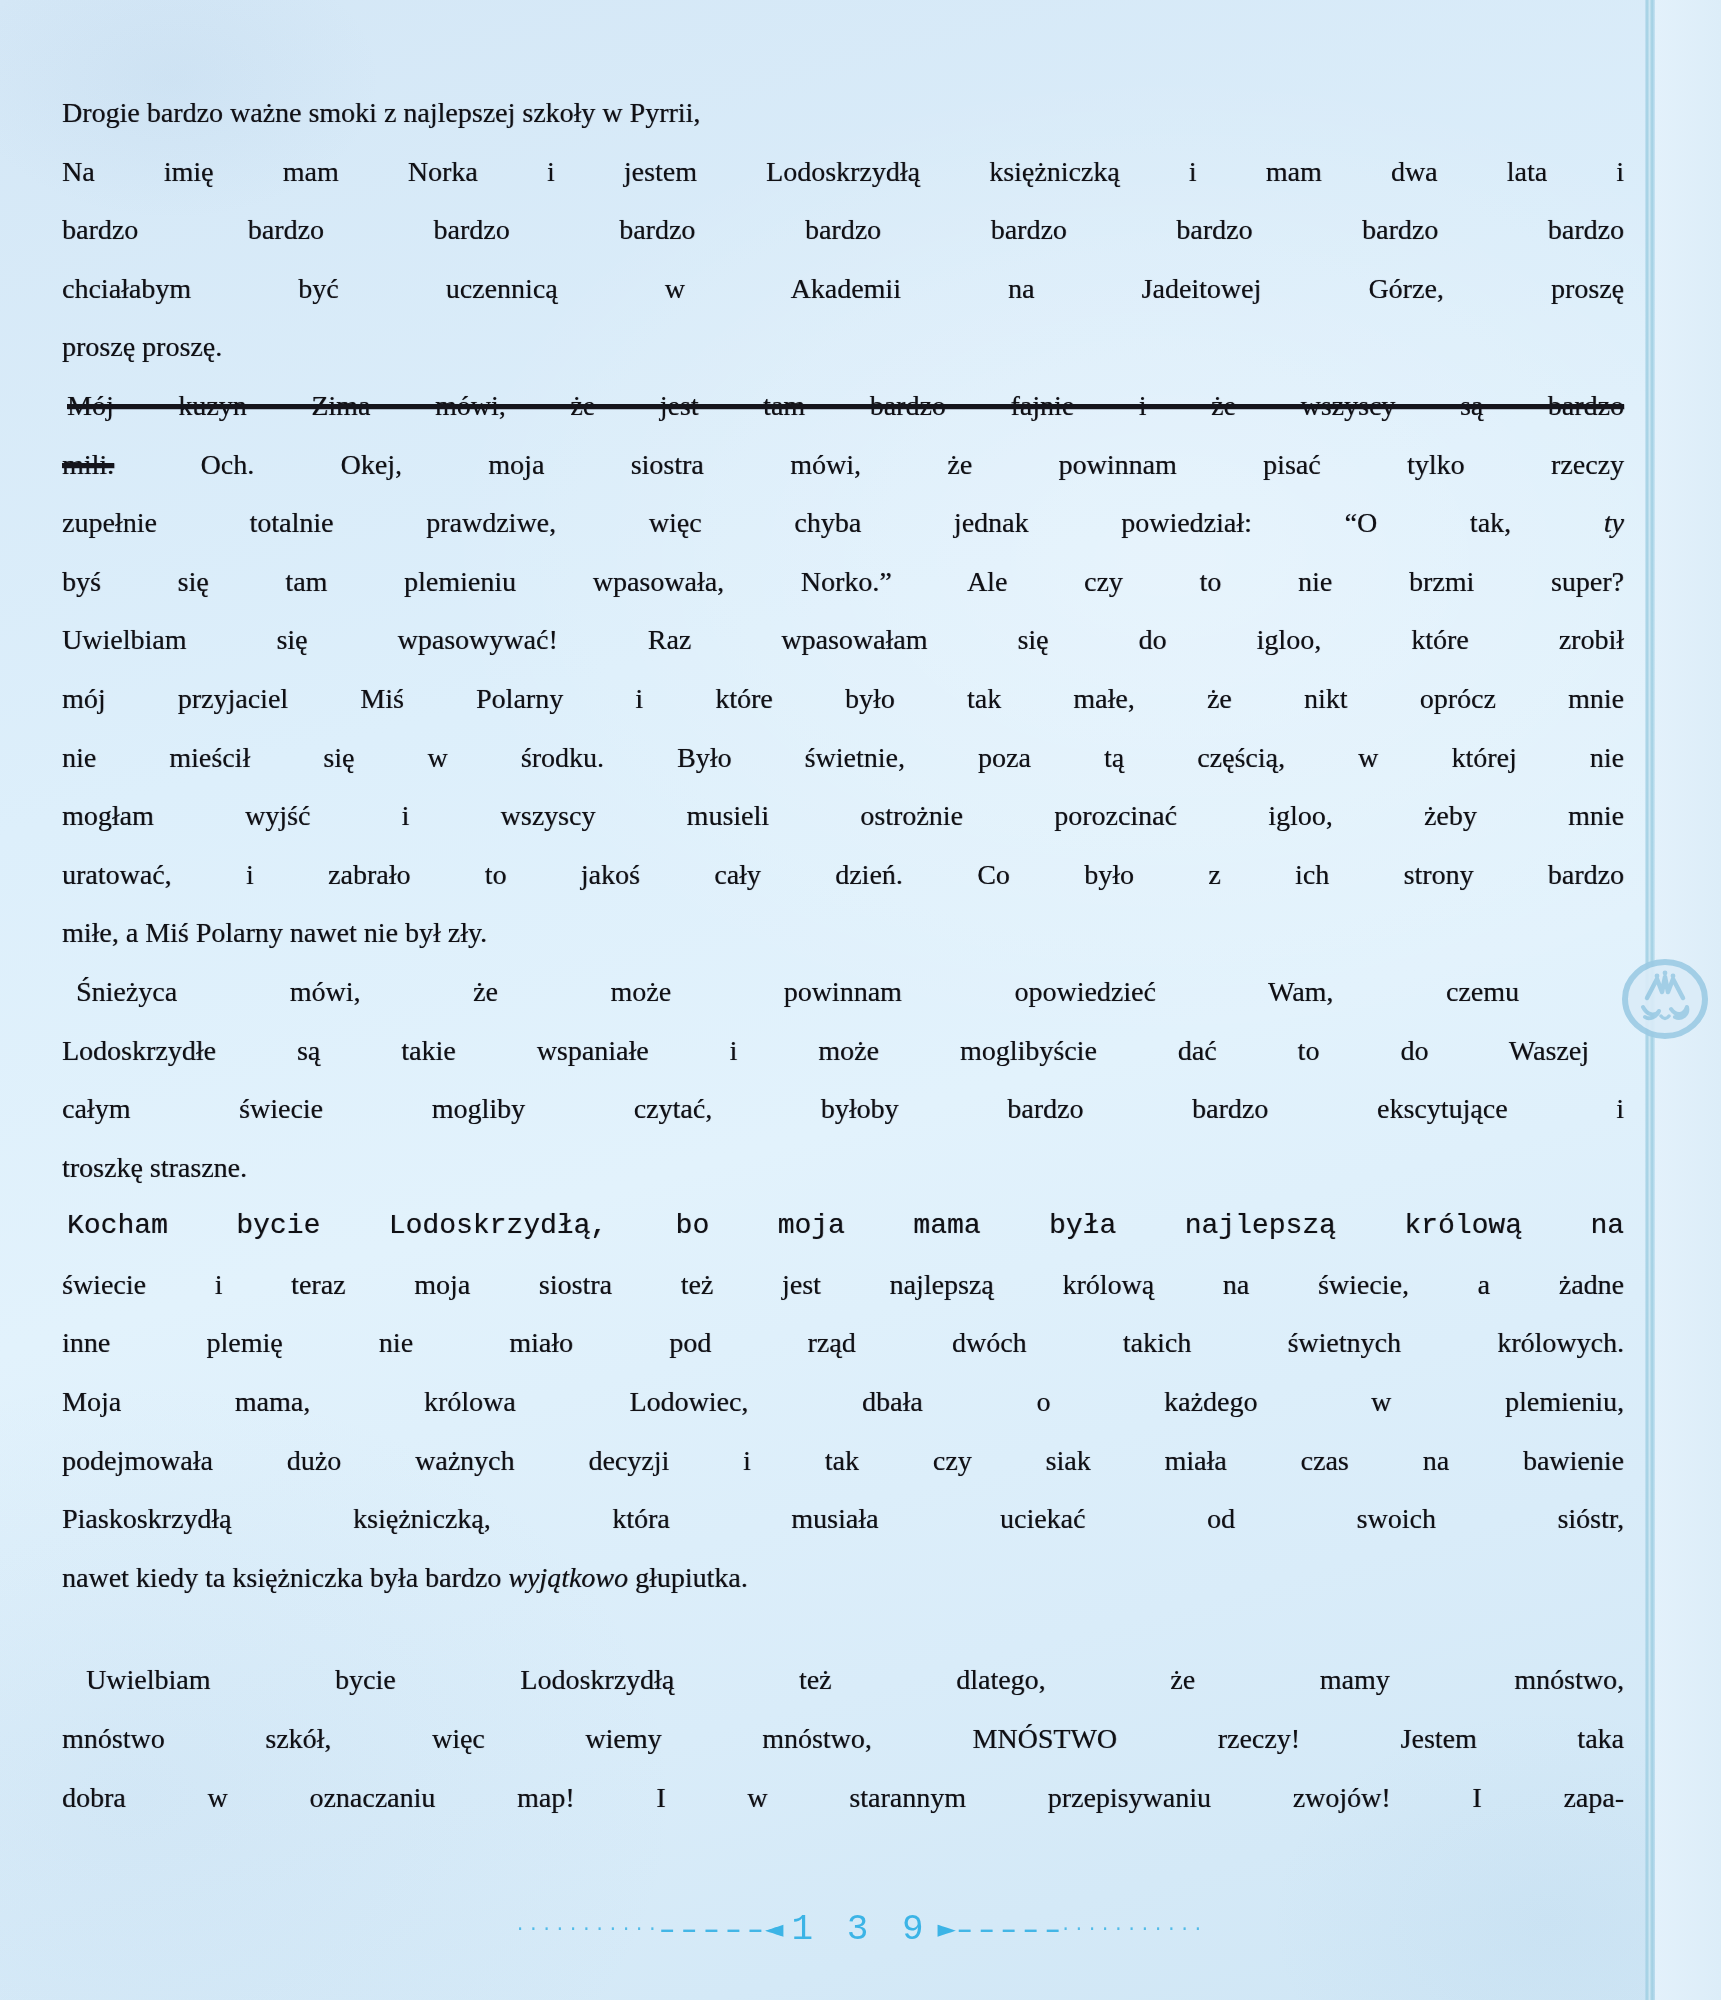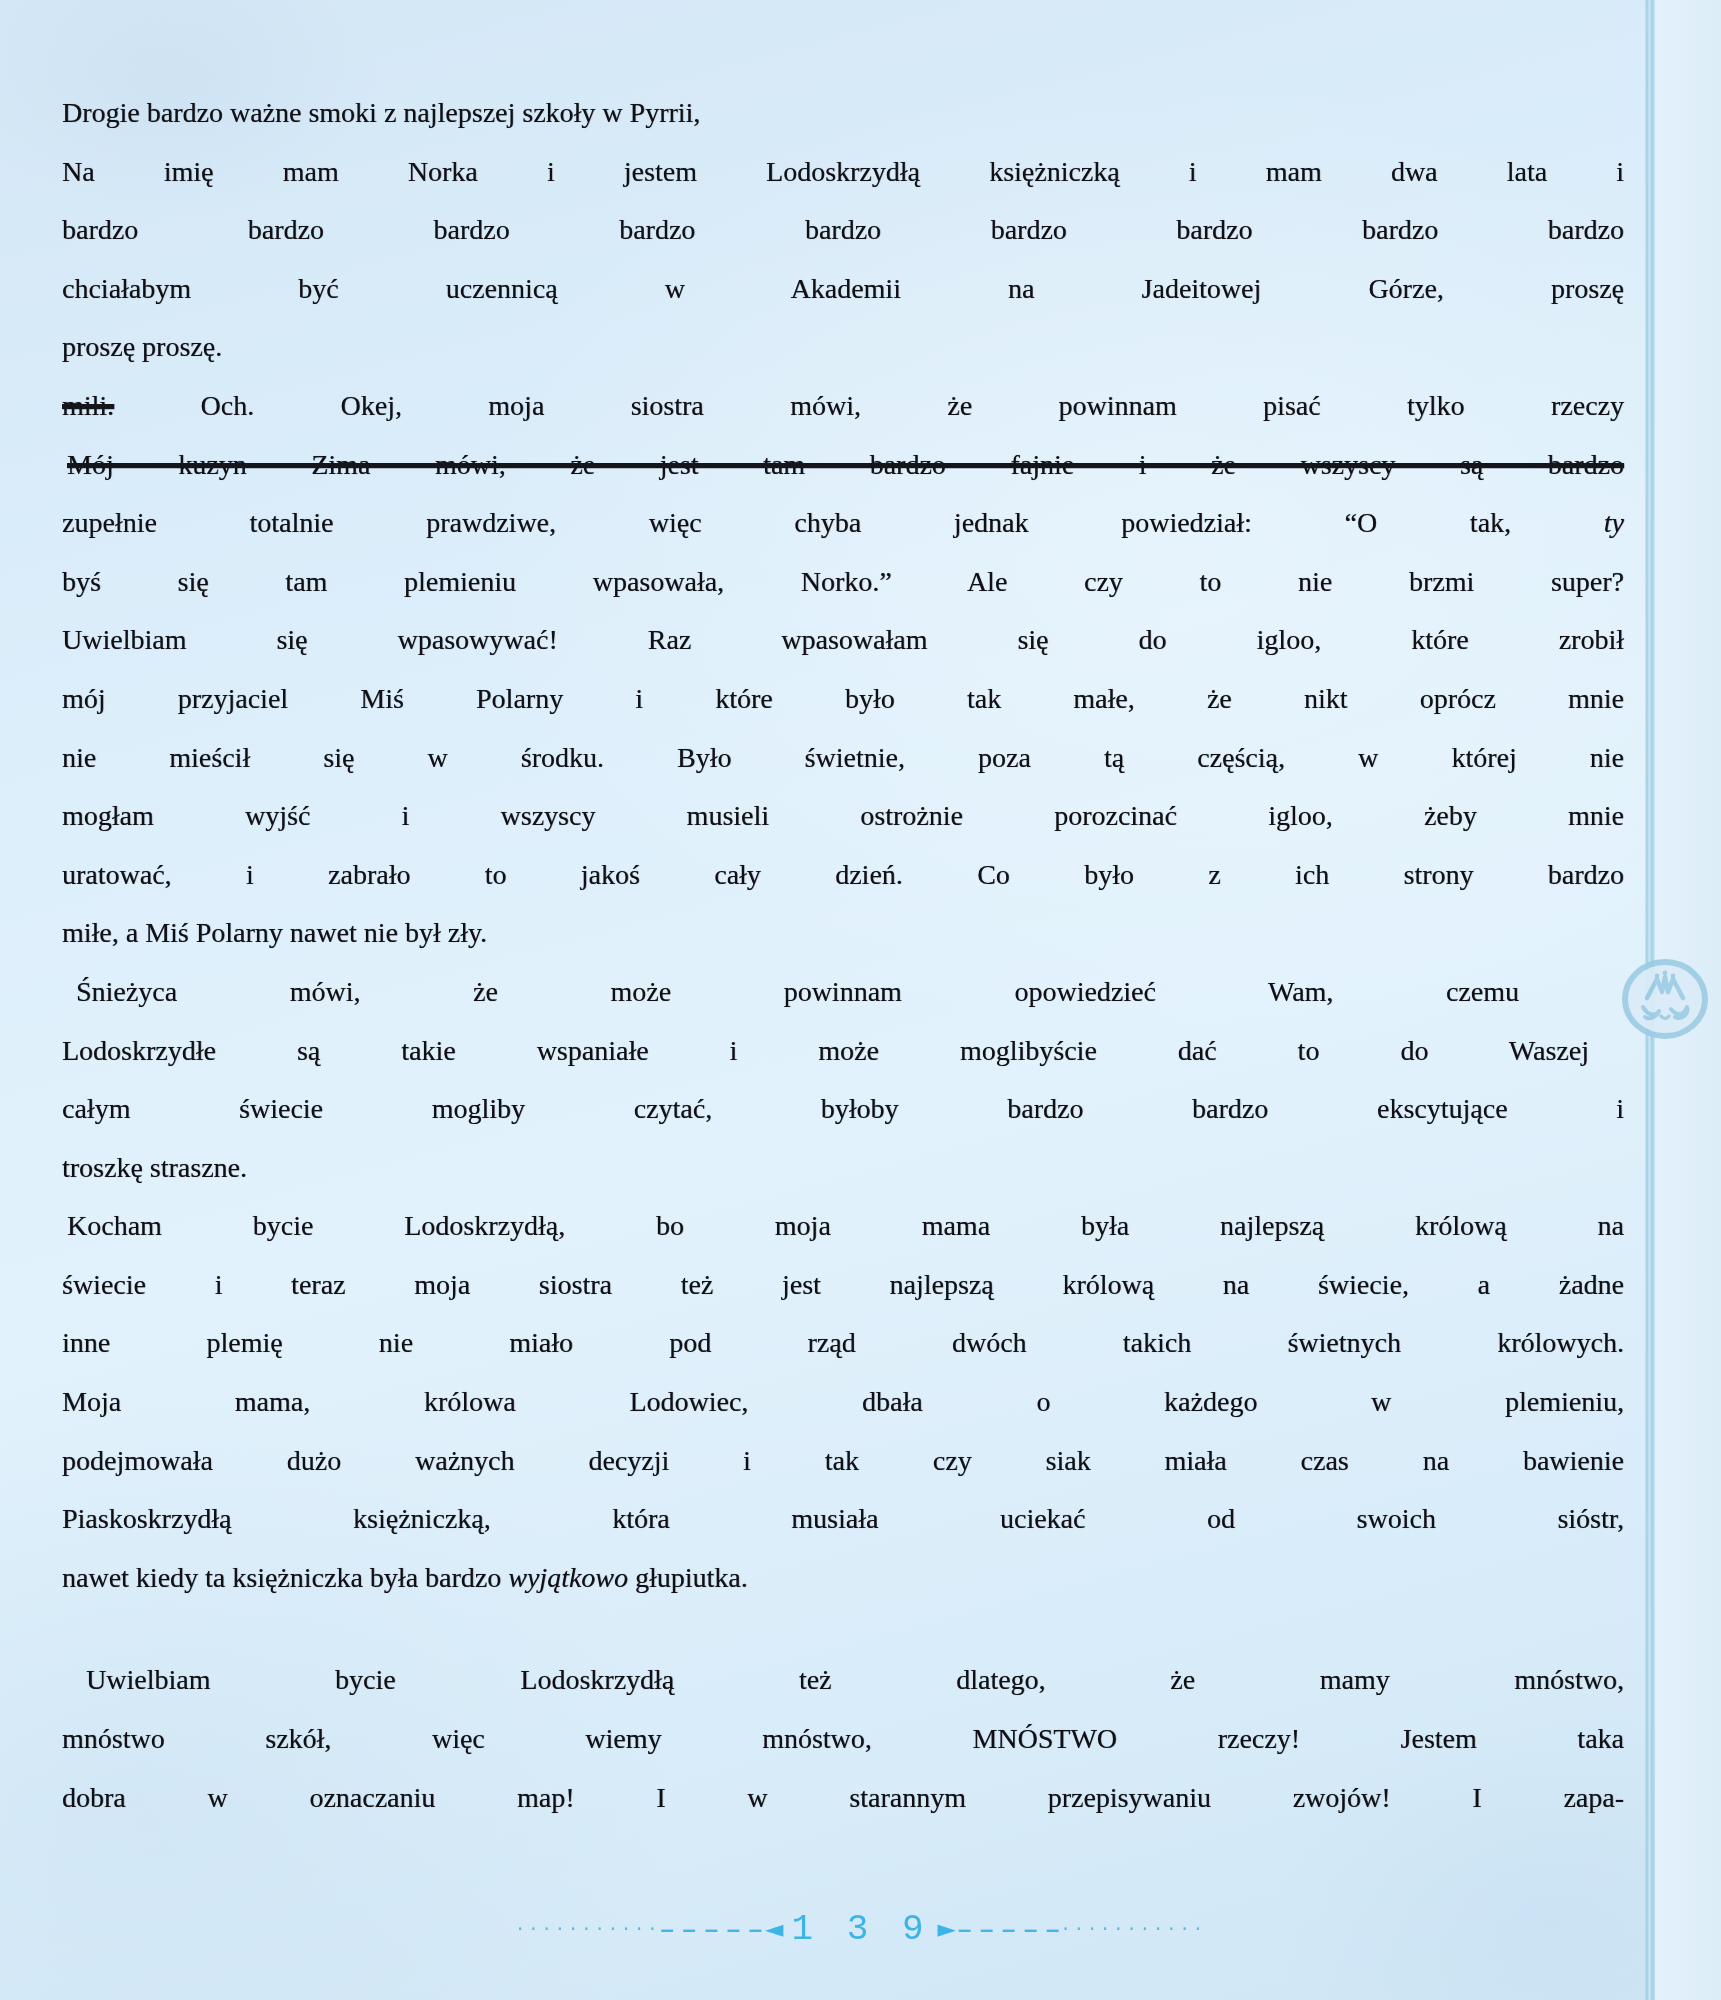--- a/index.html
+++ b/index.html
@@ -70,35 +70,35 @@
 
   <div class="edge-rule"></div>
   <div class="edge-strip"></div>
 
   <div class="text-block">
       <div class="line jlast"><span class="seg">Drogie bardzo ważne smoki z najlepszej szkoły w Pyrrii,</span></div>
       <div class="line jfull"><span class="seg">Na imię mam Norka i jestem Lodoskrzydłą księżniczką i mam dwa lata i</span></div>
       <div class="line jfull"><span class="seg">bardzo bardzo bardzo bardzo bardzo bardzo bardzo bardzo bardzo</span></div>
       <div class="line jfull"><span class="seg">chciałabym być uczennicą w Akademii na Jadeitowej Górze, proszę</span></div>
       <div class="line jlast"><span class="seg">proszę proszę.</span></div>
+      <div class="line jfull" style="text-indent: 5px;"><span class="seg seg-strike">Mój kuzyn Zima mówi, że jest tam bardzo fajnie i że wszyscy są bardzo</span></div>
       <div class="line jfull"><span class="seg seg-strike">mili.</span><span class="seg"> Och. Okej, moja siostra mówi, że powinnam pisać tylko rzeczy</span></div>
-      <div class="line jfull" style="text-indent: 5px;"><span class="seg seg-strike">Mój kuzyn Zima mówi, że jest tam bardzo fajnie i że wszyscy są bardzo</span></div>
       <div class="line jfull"><span class="seg">zupełnie totalnie prawdziwe, więc chyba jednak powiedział: “O tak, </span><span class="seg seg-italic">ty</span></div>
       <div class="line jfull"><span class="seg">byś się tam plemieniu wpasowała, Norko.” Ale czy to nie brzmi super?</span></div>
       <div class="line jfull"><span class="seg">Uwielbiam się wpasowywać! Raz wpasowałam się do igloo, które zrobił</span></div>
       <div class="line jfull"><span class="seg">mój przyjaciel Miś Polarny i które było tak małe, że nikt oprócz mnie</span></div>
       <div class="line jfull"><span class="seg">nie mieścił się w środku. Było świetnie, poza tą częścią, w której nie</span></div>
       <div class="line jfull"><span class="seg">mogłam wyjść i wszyscy musieli ostrożnie porozcinać igloo, żeby mnie</span></div>
       <div class="line jfull"><span class="seg">uratować, i zabrało to jakoś cały dzień. Co było z ich strony bardzo</span></div>
       <div class="line jlast"><span class="seg">miłe, a Miś Polarny nawet nie był zły.</span></div>
       <div class="line jfull" style="text-indent: 14px; padding-right: 105px;"><span class="seg">Śnieżyca mówi, że może powinnam opowiedzieć Wam, czemu</span></div>
       <div class="line jfull" style="padding-right: 35px;"><span class="seg">Lodoskrzydłe są takie wspaniałe i może moglibyście dać to do Waszej</span></div>
       <div class="line jfull"><span class="seg">całym świecie mogliby czytać, byłoby bardzo bardzo ekscytujące i</span></div>
       <div class="line jlast"><span class="seg">troszkę straszne.</span></div>
-      <div class="line jfull" style="text-indent: 5px;"><span class="seg">Kocham bycie Lodoskrzydłą, bo moja mama była najlepszą królową na</span></div>
+      <div class="line jfull" style="text-indent: 5px; font-family: Liberation Mono, monospace;"><span class="seg">Kocham bycie Lodoskrzydłą, bo moja mama była najlepszą królową na</span></div>
       <div class="line jfull"><span class="seg">świecie i teraz moja siostra też jest najlepszą królową na świecie, a żadne</span></div>
       <div class="line jfull"><span class="seg">inne plemię nie miało pod rząd dwóch takich świetnych królowych.</span></div>
       <div class="line jfull"><span class="seg">Moja mama, królowa Lodowiec, dbała o każdego w plemieniu,</span></div>
       <div class="line jfull"><span class="seg">podejmowała dużo ważnych decyzji i tak czy siak miała czas na bawienie</span></div>
       <div class="line jfull"><span class="seg">Piaskoskrzydłą księżniczką, która musiała uciekać od swoich sióstr,</span></div>
       <div class="line jlast"><span class="seg">nawet kiedy ta księżniczka była bardzo </span><span class="seg seg-italic">wyjątkowo</span><span class="seg"> głupiutka.</span></div>
       <div class="line jfull" style="text-indent: 24px; margin-top: 44px;"><span class="seg">Uwielbiam bycie Lodoskrzydłą też dlatego, że mamy mnóstwo,</span></div>
       <div class="line jfull"><span class="seg">mnóstwo szkół, więc wiemy mnóstwo, MNÓSTWO rzeczy! Jestem taka</span></div>
       <div class="line jfull"><span class="seg">dobra w oznaczaniu map! I w starannym przepisywaniu zwojów! I zapa-</span></div>
     </div>

